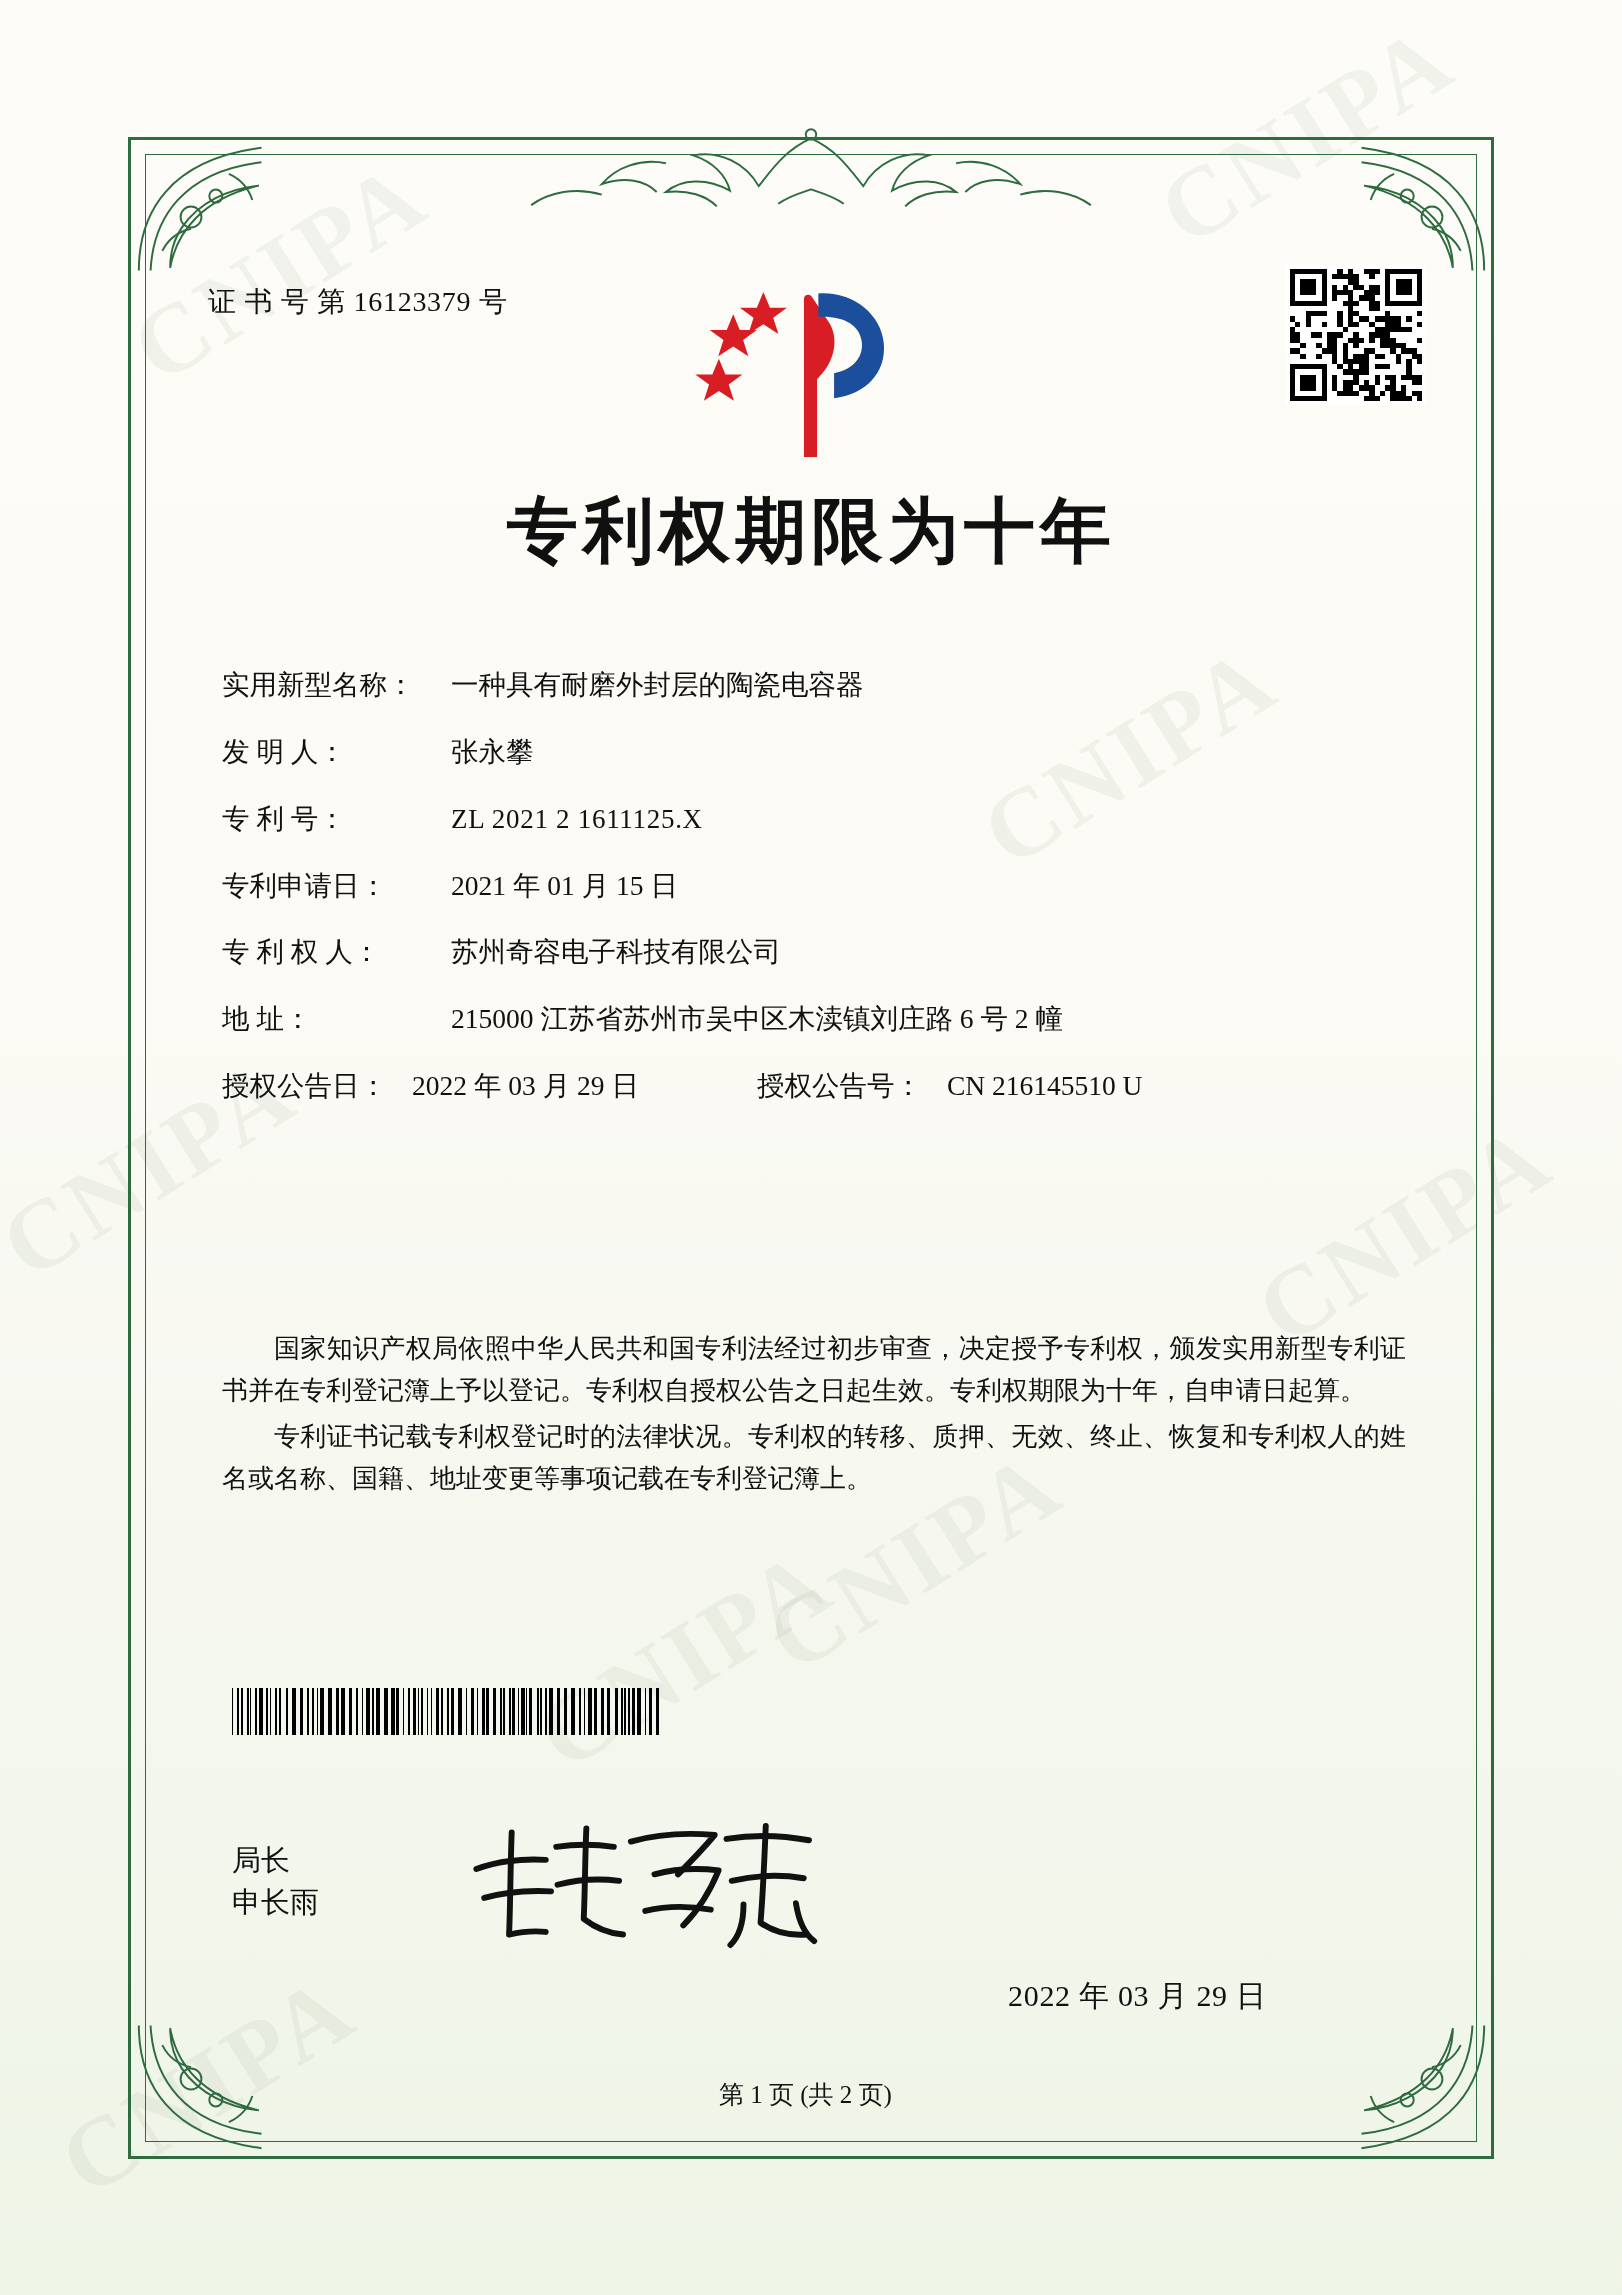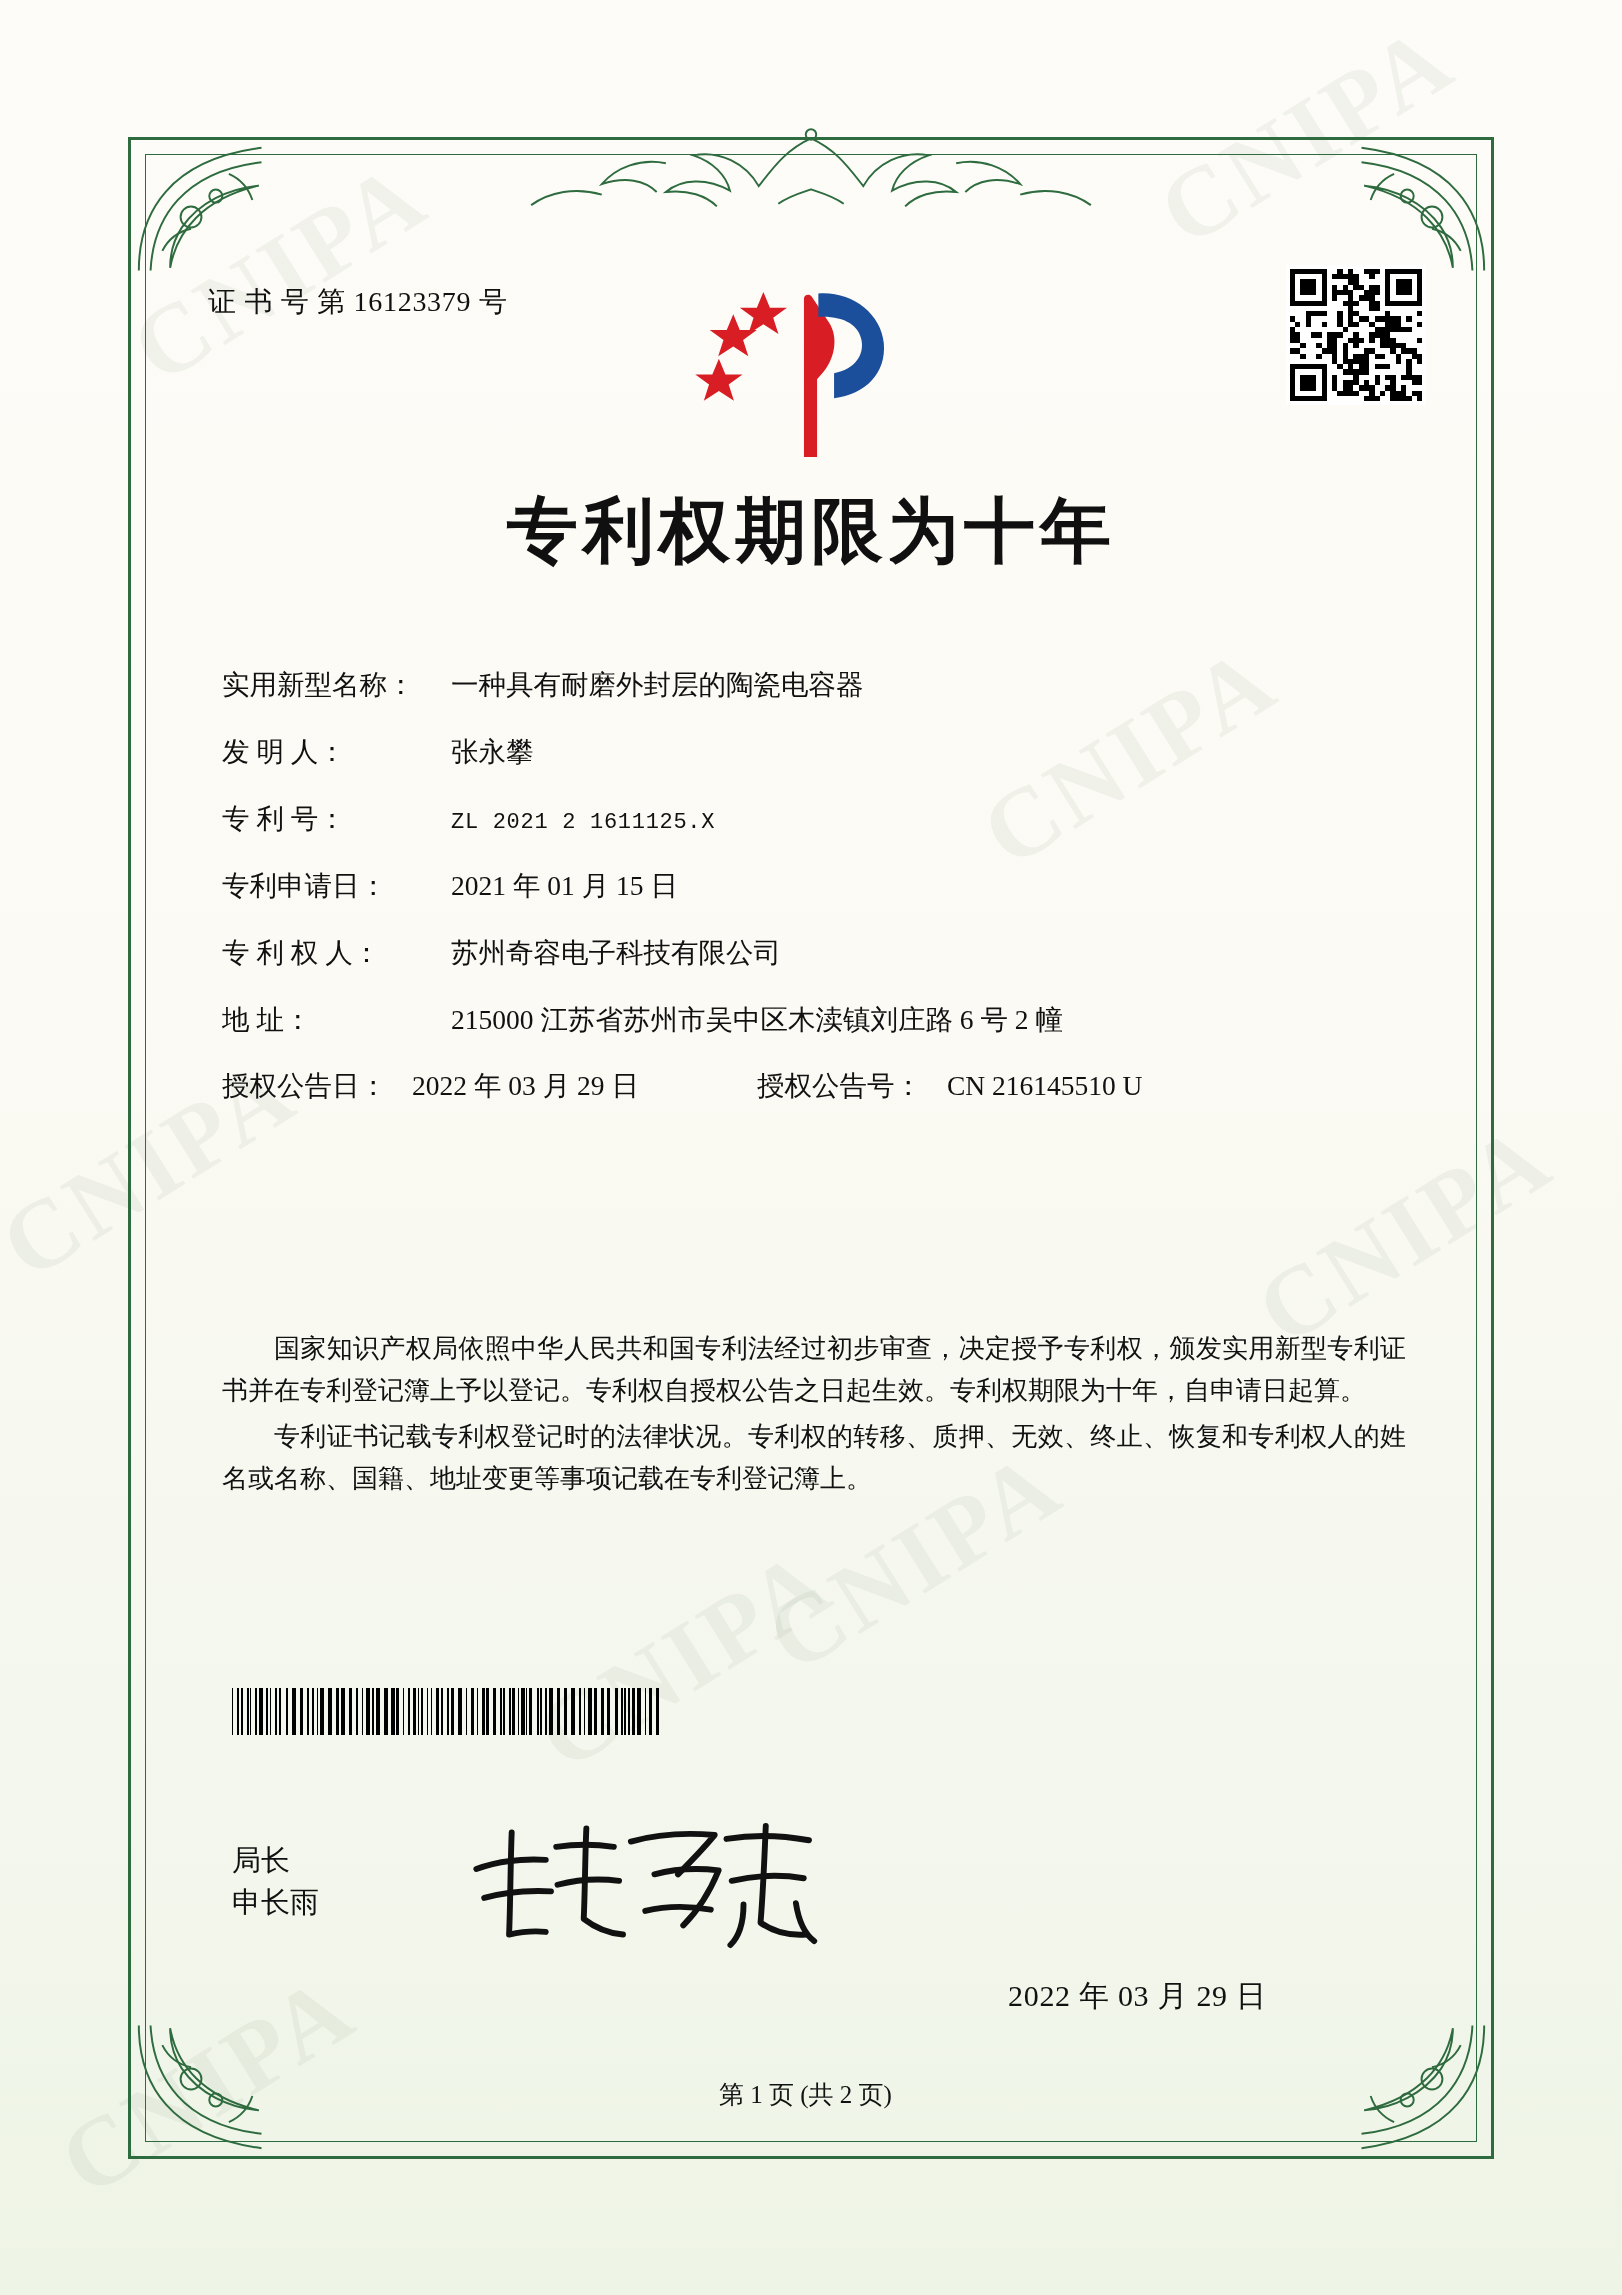--- a/index.html
+++ b/index.html
@@ -139,22 +139,22 @@
   }
   .fl {
     width: 229px;
     flex: 0 0 229px;
     display: flex;
     justify-content: space-between;
     letter-spacing: 0;
   }
   .fv { flex: 1; }
   .fv.mono {
-    font-family: Liberation Mono, monospace;
-    font-size: 22px;
+    font-family: Liberation Serif, serif;
+    font-size: 27px;
     letter-spacing: 0.7px;
   }
   .row-inline {
     display: flex;
     align-items: baseline;
     margin-bottom: 29px;
   }
   .pair { display: flex; align-items: baseline; }
   .pair .fl2 { width: 190px; flex: 0 0 190px; display:flex; justify-content: space-between; }
   .pair .fv2 { white-space: nowrap; }

